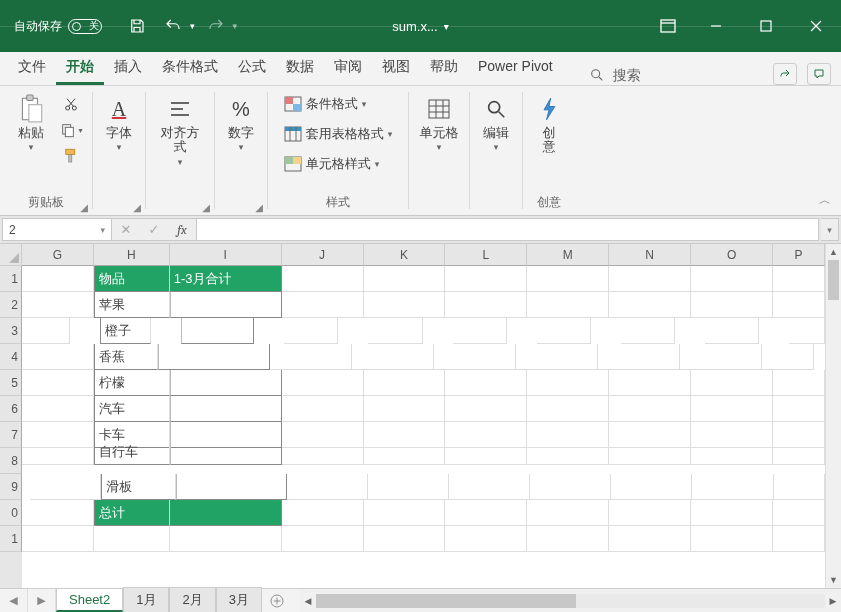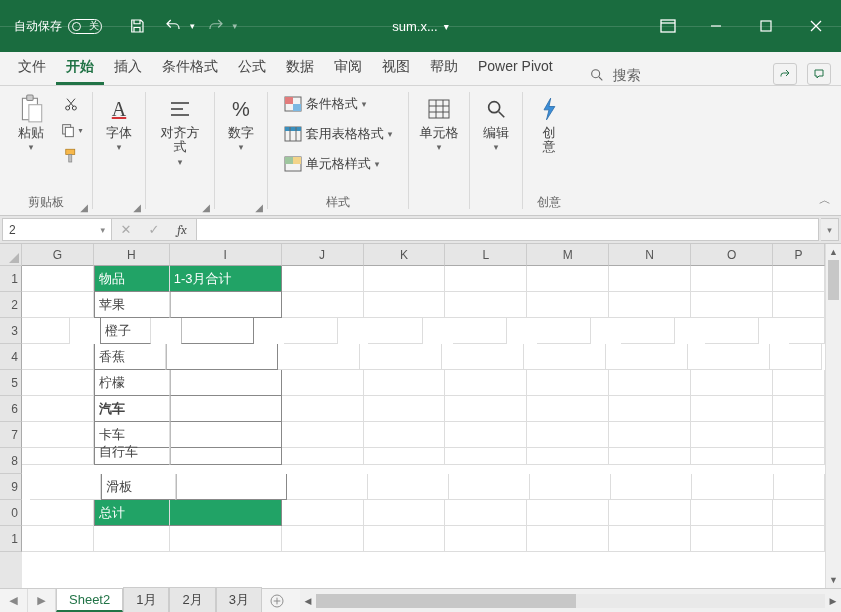--- a/index.html
+++ b/index.html
@@ -439,21 +439,21 @@
         <div class="cell" style="width: 82px;"></div>
         <div class="cell" style="width: 82px;"></div>
         <div class="cell" style="width: 82px;"></div>
         <div class="cell" style="width: 82px;"></div>
         <div class="cell" style="width: 82px;"></div>
         <div class="cell" style="width: 82px;"></div>
         <div class="cell" style="width: 52px;"></div>
       </div>
       <div class="row" style="top: 78px;">
         <div class="cell" style="width: 72px;"></div>
-        <div class="cell" style="width: 72px; border-left: 1px solid rgb(136, 136, 136); border-bottom: 1px solid rgb(136, 136, 136);">香蕉</div>
+        <div class="cell" style="width: 64px; border-left: 1px solid rgb(136, 136, 136); border-bottom: 1px solid rgb(136, 136, 136);">香蕉</div>
         <div class="cell" style="width: 112px; border-right: 1px solid rgb(136, 136, 136); border-bottom: 1px solid rgb(136, 136, 136); border-left: 1px solid rgb(187, 187, 187);"></div>
         <div class="cell" style="width: 82px;"></div>
         <div class="cell" style="width: 82px;"></div>
         <div class="cell" style="width: 82px;"></div>
         <div class="cell" style="width: 82px;"></div>
         <div class="cell" style="width: 82px;"></div>
         <div class="cell" style="width: 82px;"></div>
         <div class="cell" style="width: 52px;"></div>
       </div>
       <div class="row" style="top: 104px;">
@@ -461,21 +461,21 @@
         <div class="cell" style="width: 76px; border-left: 1px solid rgb(136, 136, 136); border-bottom: 1px solid rgb(136, 136, 136);">柠檬</div>
         <div class="cell" style="width: 112px; border-right: 1px solid rgb(136, 136, 136); border-bottom: 1px solid rgb(136, 136, 136); border-left: 1px solid rgb(187, 187, 187);"></div>
         <div class="cell" style="width: 82px;"></div>
         <div class="cell" style="width: 82px;"></div>
         <div class="cell" style="width: 82px;"></div>
         <div class="cell" style="width: 82px;"></div>
         <div class="cell" style="width: 82px;"></div>
         <div class="cell" style="width: 82px;"></div>
         <div class="cell" style="width: 52px;"></div>
       </div>
-      <div class="row" style="top: 130px; font-weight: bold;">
+      <div class="row" style="top: 130px;">
         <div class="cell" style="width: 72px;"></div>
         <div class="cell" style="width: 76px; border-left: 1px solid rgb(136, 136, 136); border-bottom: 1px solid rgb(136, 136, 136);">汽车</div>
         <div class="cell" style="width: 112px; border-right: 1px solid rgb(136, 136, 136); border-bottom: 1px solid rgb(136, 136, 136); border-left: 1px solid rgb(187, 187, 187);"></div>
         <div class="cell" style="width: 82px;"></div>
         <div class="cell" style="width: 82px;"></div>
         <div class="cell" style="width: 82px;"></div>
         <div class="cell" style="width: 82px;"></div>
         <div class="cell" style="width: 82px;"></div>
         <div class="cell" style="width: 82px;"></div>
         <div class="cell" style="width: 52px;"></div>

